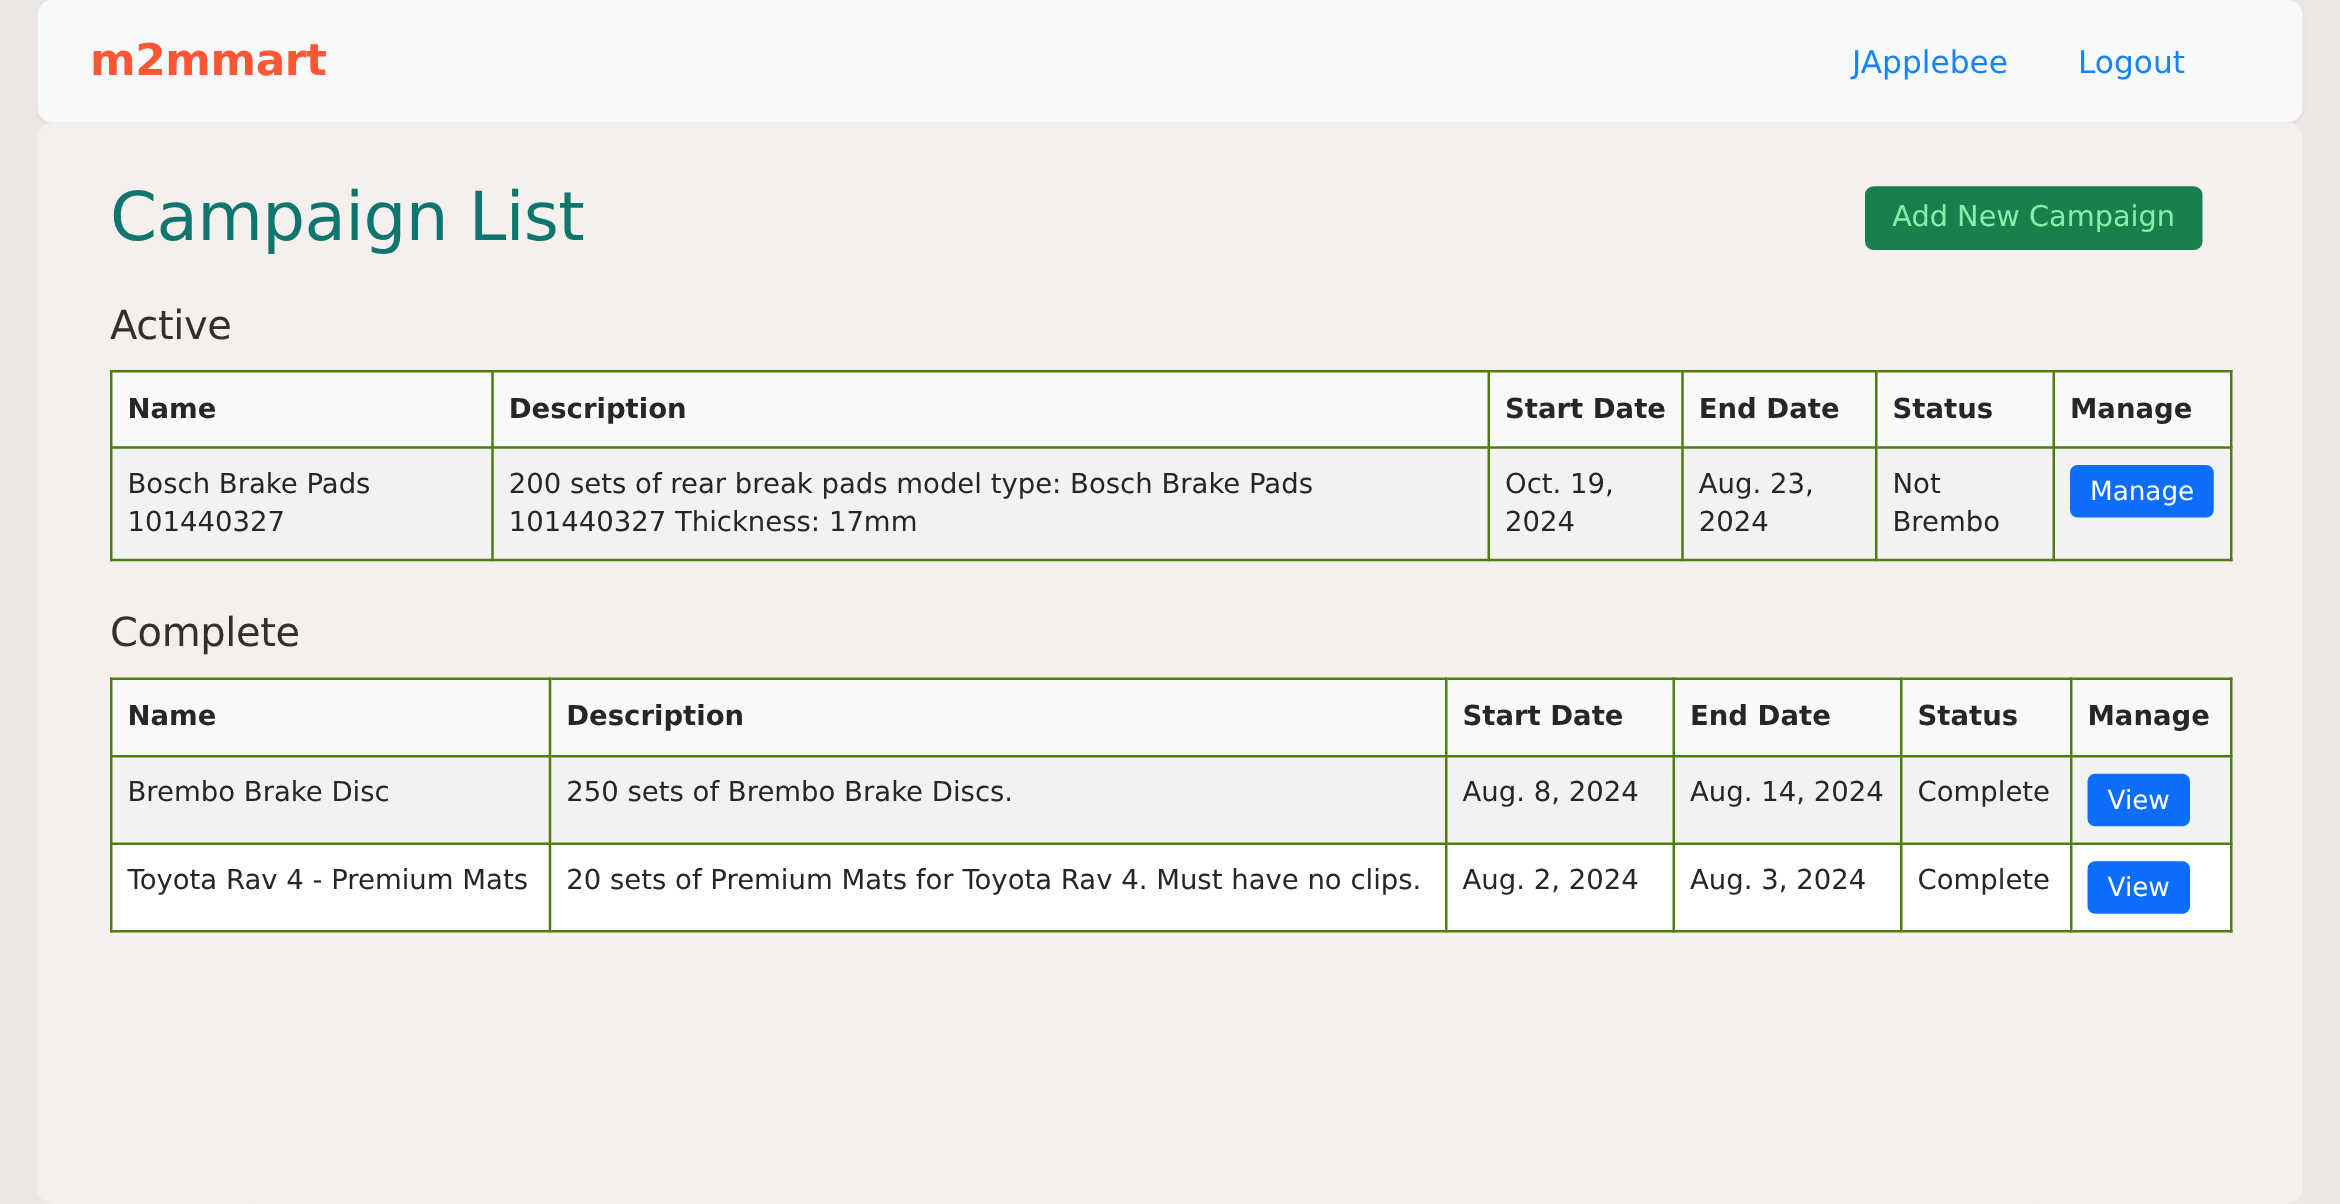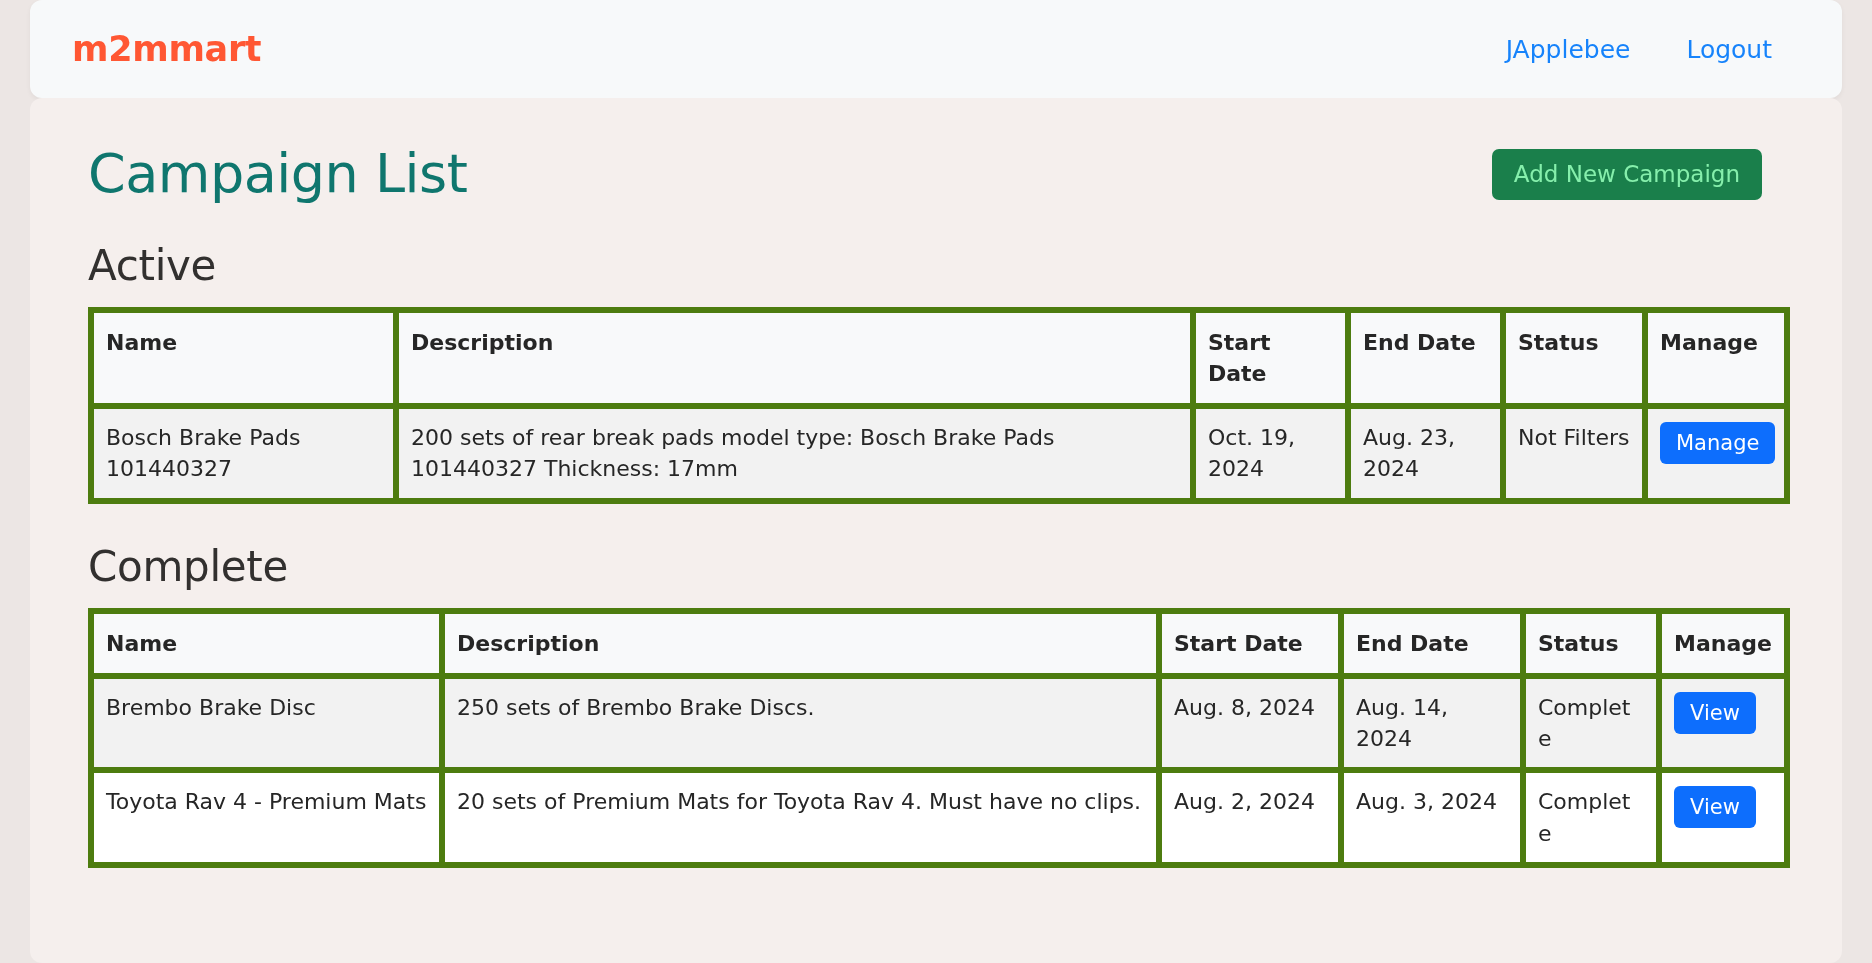--- a/index.html
+++ b/index.html
@@ -26,21 +26,21 @@
   }
 
   
   .navbar {
     position: relative;
     height: 98px;
     background: #f7f9fa;
     border-radius: 12px;
     display: flex;
     align-items: center;
-    padding: 0 70px 0 42px;
+    padding: 0 94px 0 42px;
     box-shadow: 0 2px 5px rgba(0,0,0,0.05);
     gap: 36px;
   }
 
   .brand {
     font-family: "DejaVu Sans", "Liberation Sans", sans-serif;
     font-size: 35px;
     font-weight: 700;
     color: #ff5733;
     letter-spacing: -0.3px;
@@ -96,39 +96,39 @@
     border-radius: 7px;
     font-size: 23px;
     font-family: "DejaVu Sans", "Liberation Sans", sans-serif;
     padding: 14px 22px;
     cursor: pointer;
     white-space: nowrap;
     line-height: 1;
   }
 
   .section-heading {
-    font-size: 42px;
+    font-size: 32px;
     font-weight: 400;
     color: #32302f;
     margin-top: 38px;
     margin-bottom: 17px;
     letter-spacing: -0.3px;
   }
 
   
   table.campaign-table {
     width: 100%;
     border-collapse: collapse;
     background: #ffffff;
     table-layout: fixed;
   }
 
   table.campaign-table th,
   table.campaign-table td {
-    border: 6px solid #4d7c0f;
+    border: 2px solid #4d7c0f;
     padding: 13px 12px;
     text-align: left;
     vertical-align: top;
     font-size: 22px;
     color: #262626;
     line-height: 1.42;
     word-wrap: break-word;
   }
 
   table.campaign-table thead th {
@@ -219,21 +219,21 @@
           <th>Status</th>
           <th>Manage</th>
         </tr>
       </thead>
       <tbody>
         <tr>
           <td>Bosch Brake Pads 101440327</td>
           <td>200 sets of rear break pads model type: Bosch Brake Pads 101440327 Thickness: 17mm</td>
           <td>Oct. 19, 2024</td>
           <td>Aug. 23, 2024</td>
-          <td>Not Filters</td>
+          <td>Not Brembo</td>
           <td class="manage-cell">
             <button class="btn-manage">Manage</button>
           </td>
         </tr>
       </tbody>
     </table>
 
     <h2 class="section-heading">Complete</h2>
 
     <table class="campaign-table table-complete">

